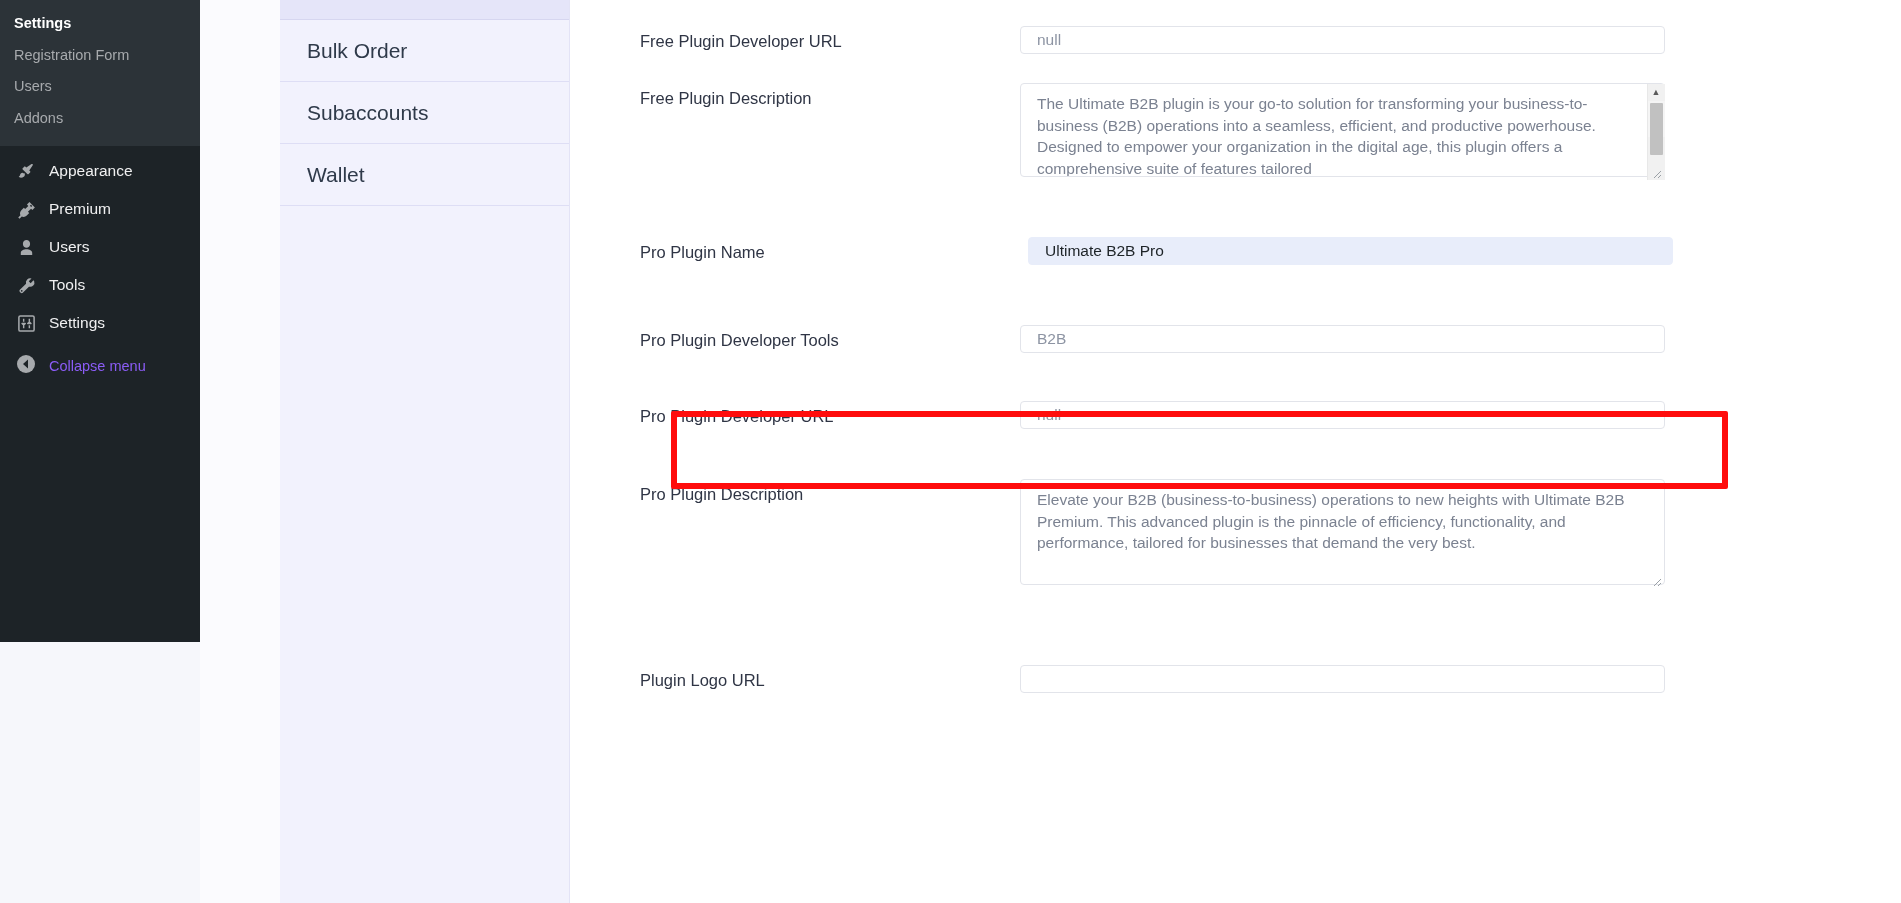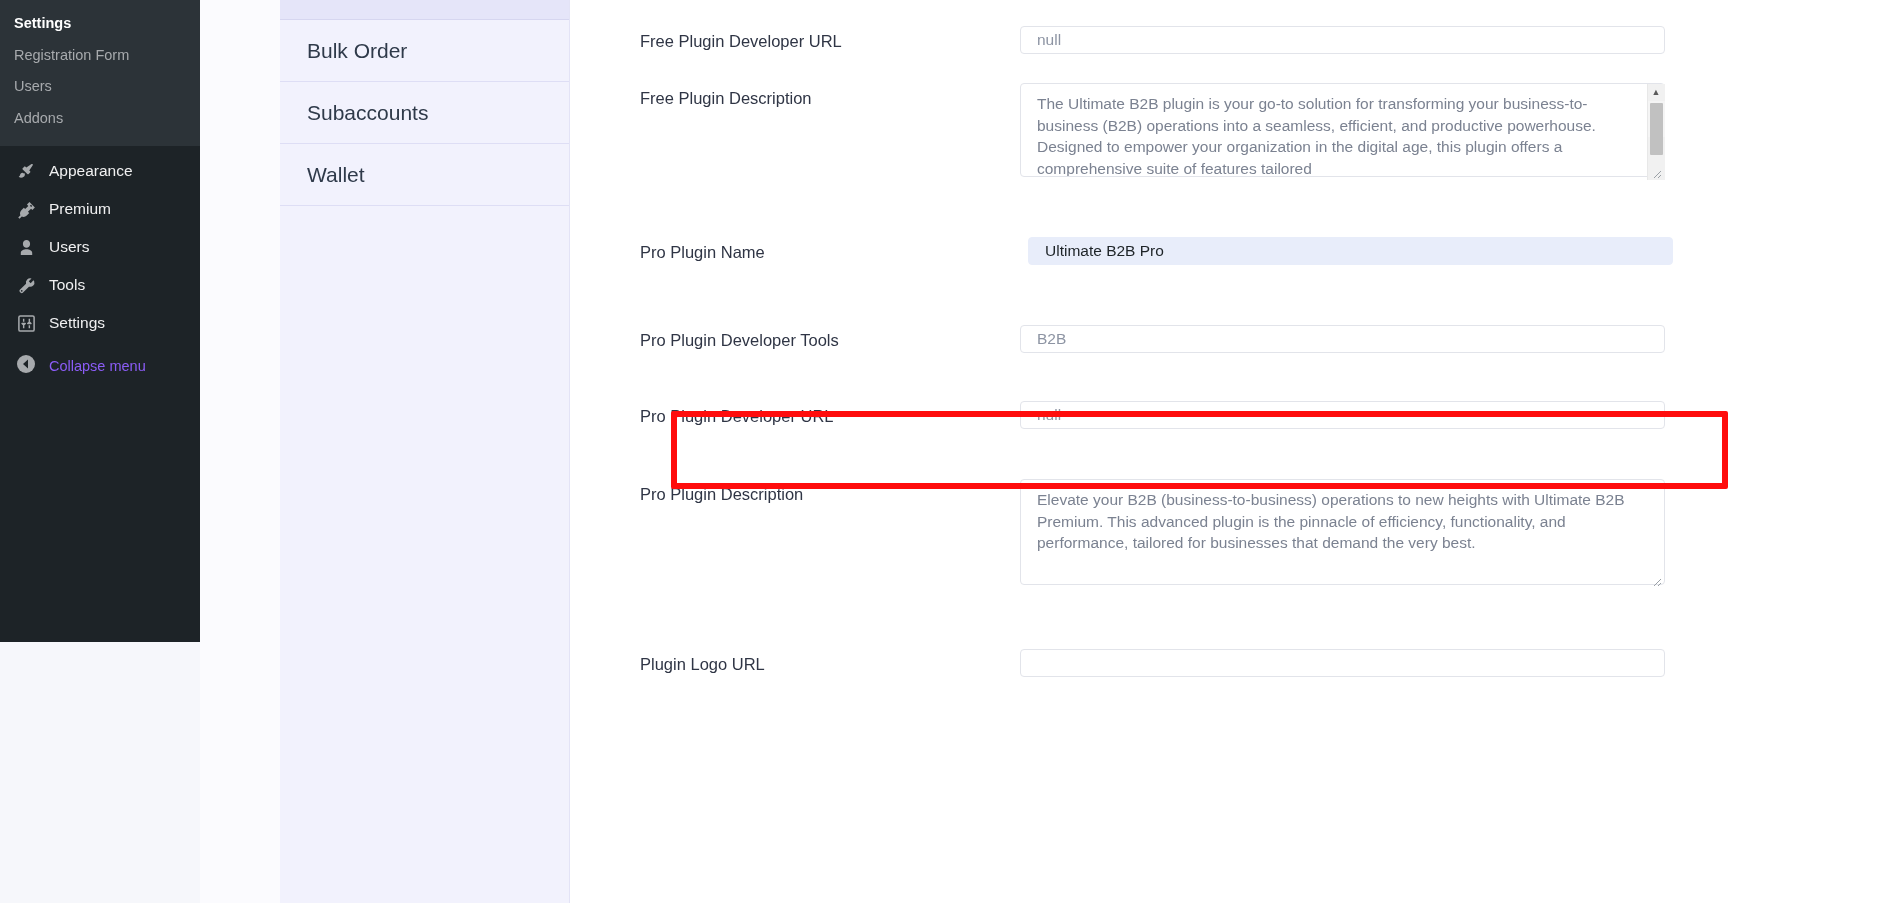--- a/index.html
+++ b/index.html
@@ -388,21 +388,21 @@
             <textarea class="ta" rows="4" style="height: 106px;">Elevate your B2B (business-to-business) operations to new heights with Ultimate B2B Premium. This advanced plugin is the pinnacle of efficiency, functionality, and performance, tailored for businesses that demand the very best.</textarea>
             <span class="resize-grip">
               <svg viewBox="0 0 12 12" width="12" height="12">
                   <path d="M11 4L4 11M11 8L8 11" stroke="#9aa0a6" stroke-width="1" fill="none"></path>
                 </svg>
             </span>
           </div>
         </div>
       </div>
 
-      <div class="field-row" style="margin-top:60px;">
+      <div class="field-row" style="margin-top:76px;">
         <div class="field-label">Plugin Logo URL</div>
         <div class="field-control">
           <input class="txt" type="text" placeholder="" style="">
         </div>
       </div>
 
     </div>
 
     <div class="redbox" style="left:101px; top:411px; width:1057px; height:78px;"></div>
   </div>

